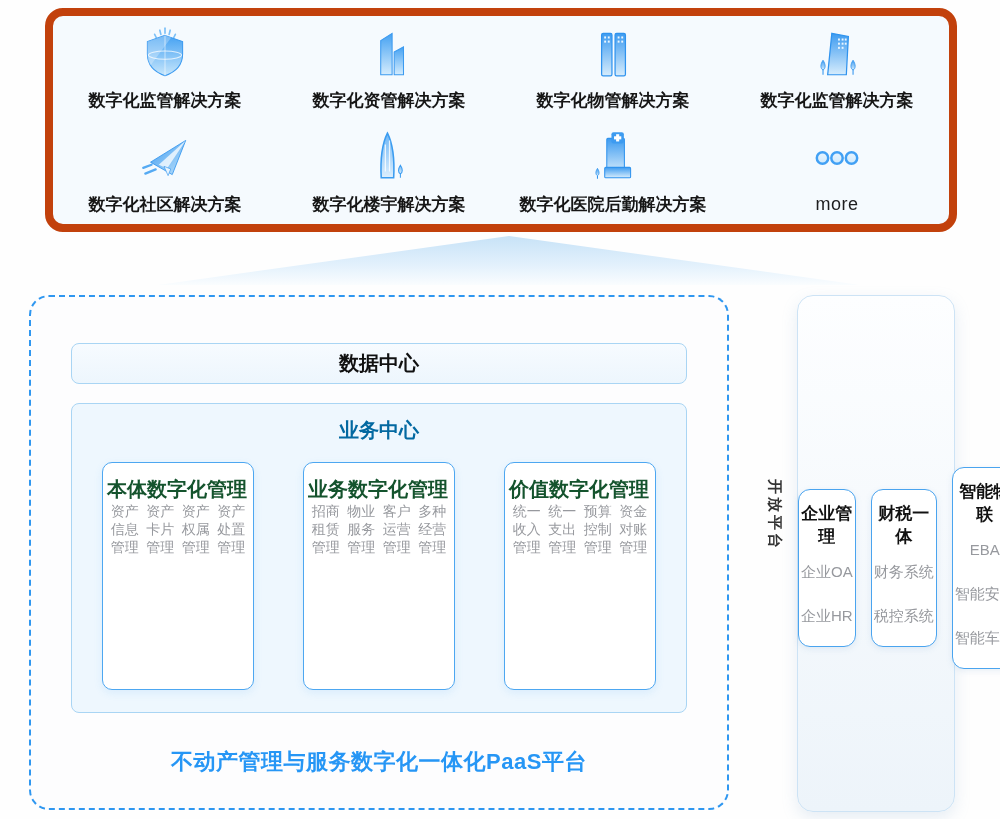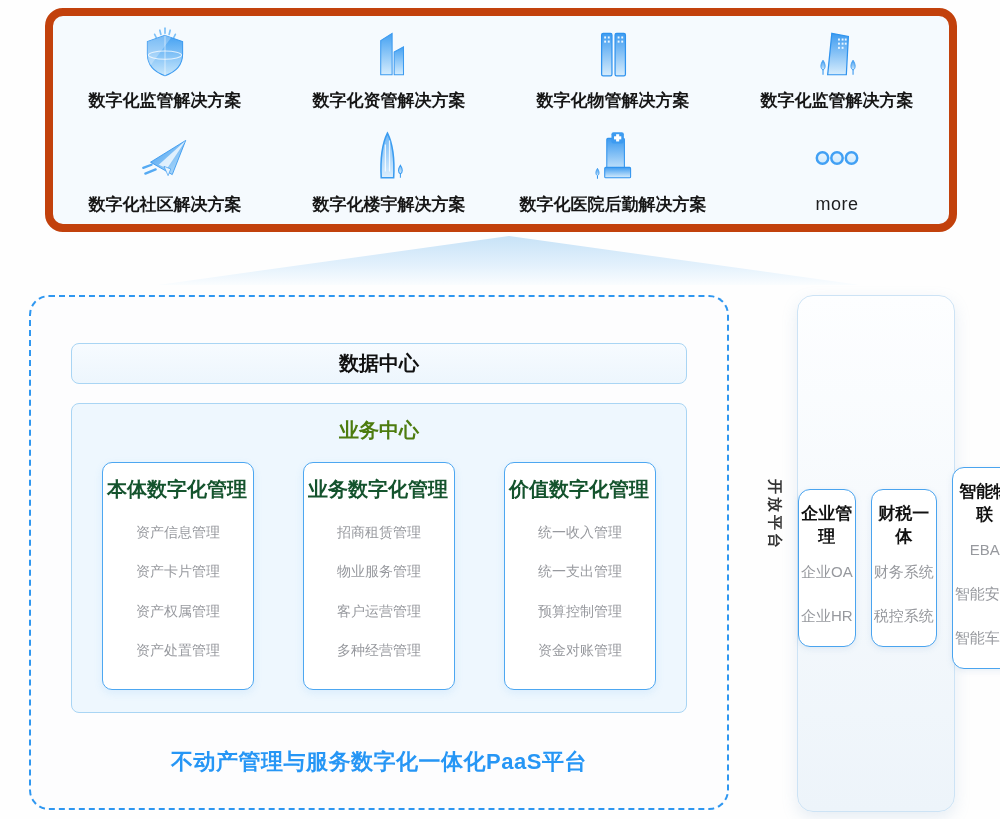--- a/index.html
+++ b/index.html
@@ -34,30 +34,30 @@
     position:absolute; left:40px; top:46px; width:616px; height:41px;
     background:linear-gradient(180deg,#f7fbff,#edf6fd);
     border:1px solid #a9d5f4; border-radius:8px;
     display:flex; align-items:center; justify-content:center;
     font-size:20px; font-weight:700; color:#111;
   }
   .business-box {
     position:absolute; left:40px; top:106px; width:616px; height:310px;
     background:#eef7fe; border:1px solid #a9d5f4; border-radius:8px;
   }
-  .business-title { margin-top:13px; text-align:center; font-size:20px; font-weight:700; color:#4d7c0f; }
+  .business-title { margin-top:13px; text-align:center; font-size:20px; font-weight:700; color:#0369a1; }
   .columns { position:absolute; left:0; right:0; top:58px; bottom:22px;
     display:flex; justify-content:space-between; padding:0 30px; }
   .mgmt-col {
     width:152px; background:#fff; border:1.5px solid #4da7f1; border-radius:10px;
     box-shadow:0 3px 8px rgba(77,167,241,.12);
     display:flex; flex-direction:column; padding:13px 4px 8px 4px;
   }
   .mgmt-col-title { font-size:20px; font-weight:700; color:#14532d; }
-  .mgmt-items { flex:1; display:flex; flex-direction:column; justify-content:space-evenly; }
+  .mgmt-items { flex:1; display:flex; flex-direction:row; justify-content:space-evenly; }
   .mgmt-item { text-align:center; font-size:14px; color:#97999e; }
   .paas-title {
     position:absolute; left:0; top:450px; width:100%;
     text-align:center; font-size:22px; font-weight:700; color:#2696f5; letter-spacing:.5px;
   }
 
   
   .open-platform {
     position:absolute; left:726px; top:502px; width:90px; height:26px;
     transform:rotate(90deg); text-align:center;

